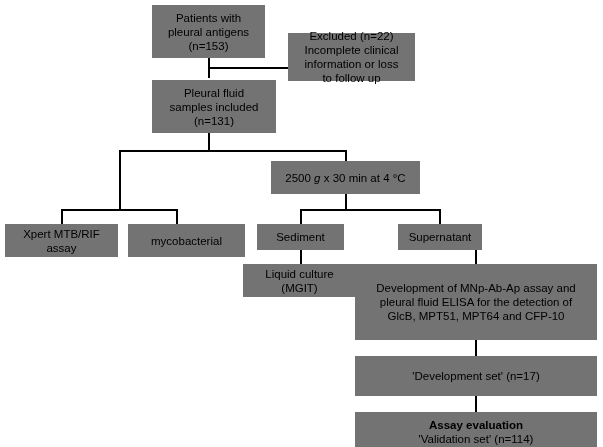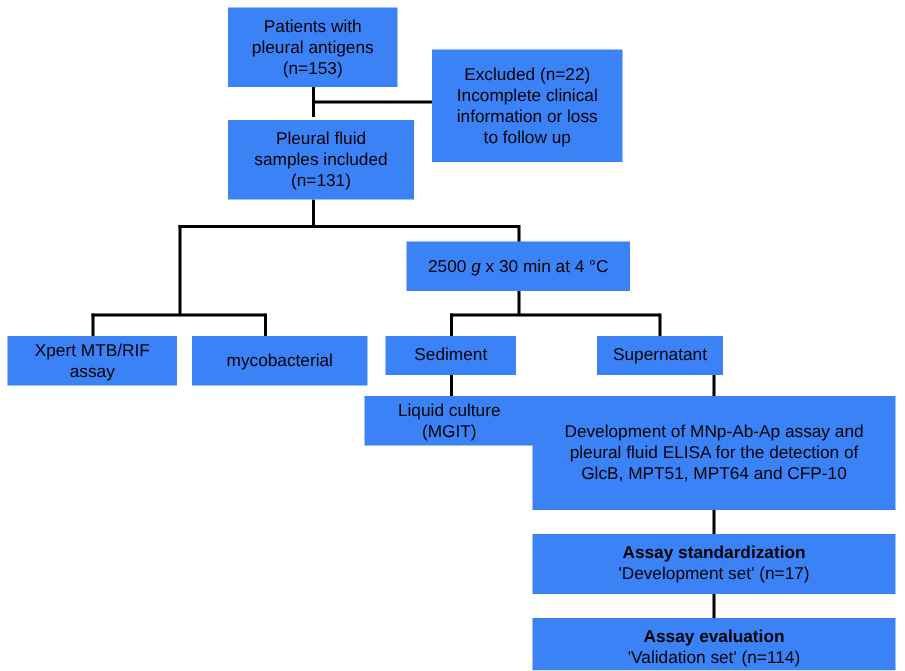--- a/index.html
+++ b/index.html
@@ -13,21 +13,21 @@
   }
   #canvas {
     position: relative;
     width: 603px;
     height: 447px;
     background: #ffffff;
     overflow: hidden;
   }
   .box {
     position: absolute;
-    background: #3b82f6;
+    background: #737373;
     color: #000000;
     font-size: 11.5px;
     line-height: 14px;
     text-align: center;
     display: flex;
     flex-direction: column;
     align-items: center;
     justify-content: center;
     box-sizing: border-box;
     padding: 2px 3px;
@@ -83,21 +83,21 @@
   <div class="vline" style="left:475px; top:340px; height:16px;"></div>
 
   <div class="vline" style="left:475px; top:396px; height:16px;"></div>
 
   <div class="box" style="left:152px; top:5px; width:113px; height:53px;">
     <span class="line l0">Patients with</span>
     <span class="line l1">pleural antigens</span>
     <span class="line l2">(n=153)</span>
   </div>
 
-  <div class="box" style="left:288px; top:33px; width:127px; height:75px;">
+  <div class="box" style="left:288px; top:33px; width:127px; height:48px;">
     <span class="line l0">Excluded (n=22)</span>
     <span class="line l1">Incomplete clinical</span>
     <span class="line l2">information or loss</span>
     <span class="line l3">to follow up</span>
   </div>
 
   <div class="box" style="left:152px; top:80px; width:124px; height:53px;">
     <span class="line l0">Pleural fluid</span>
     <span class="line l1">samples included</span>
     <span class="line l2">(n=131)</span>
@@ -129,21 +129,20 @@
     <span class="line l1">(MGIT)</span>
   </div>
 
   <div class="box" style="left:355px; top:264px; width:242px; height:76px;">
     <span class="line l0">Development of  MNp-Ab-Ap assay and</span>
     <span class="line l1">pleural fluid ELISA for the detection of</span>
     <span class="line l2">GlcB, MPT51, MPT64 and CFP-10</span>
   </div>
 
   <div class="box bold-title" style="left:355px; top:356px; width:242px; height:40px;">
-    <span class="line l0">Assay standardization</span>
     <span class="line l1">'Development set' (n=17)</span>
   </div>
 
   <div class="box bold-title" style="left:355px; top:412px; width:242px; height:40px;">
     <span class="line l0">Assay evaluation</span>
     <span class="line l1">'Validation set' (n=114)</span>
   </div>
 
 </div>
 

